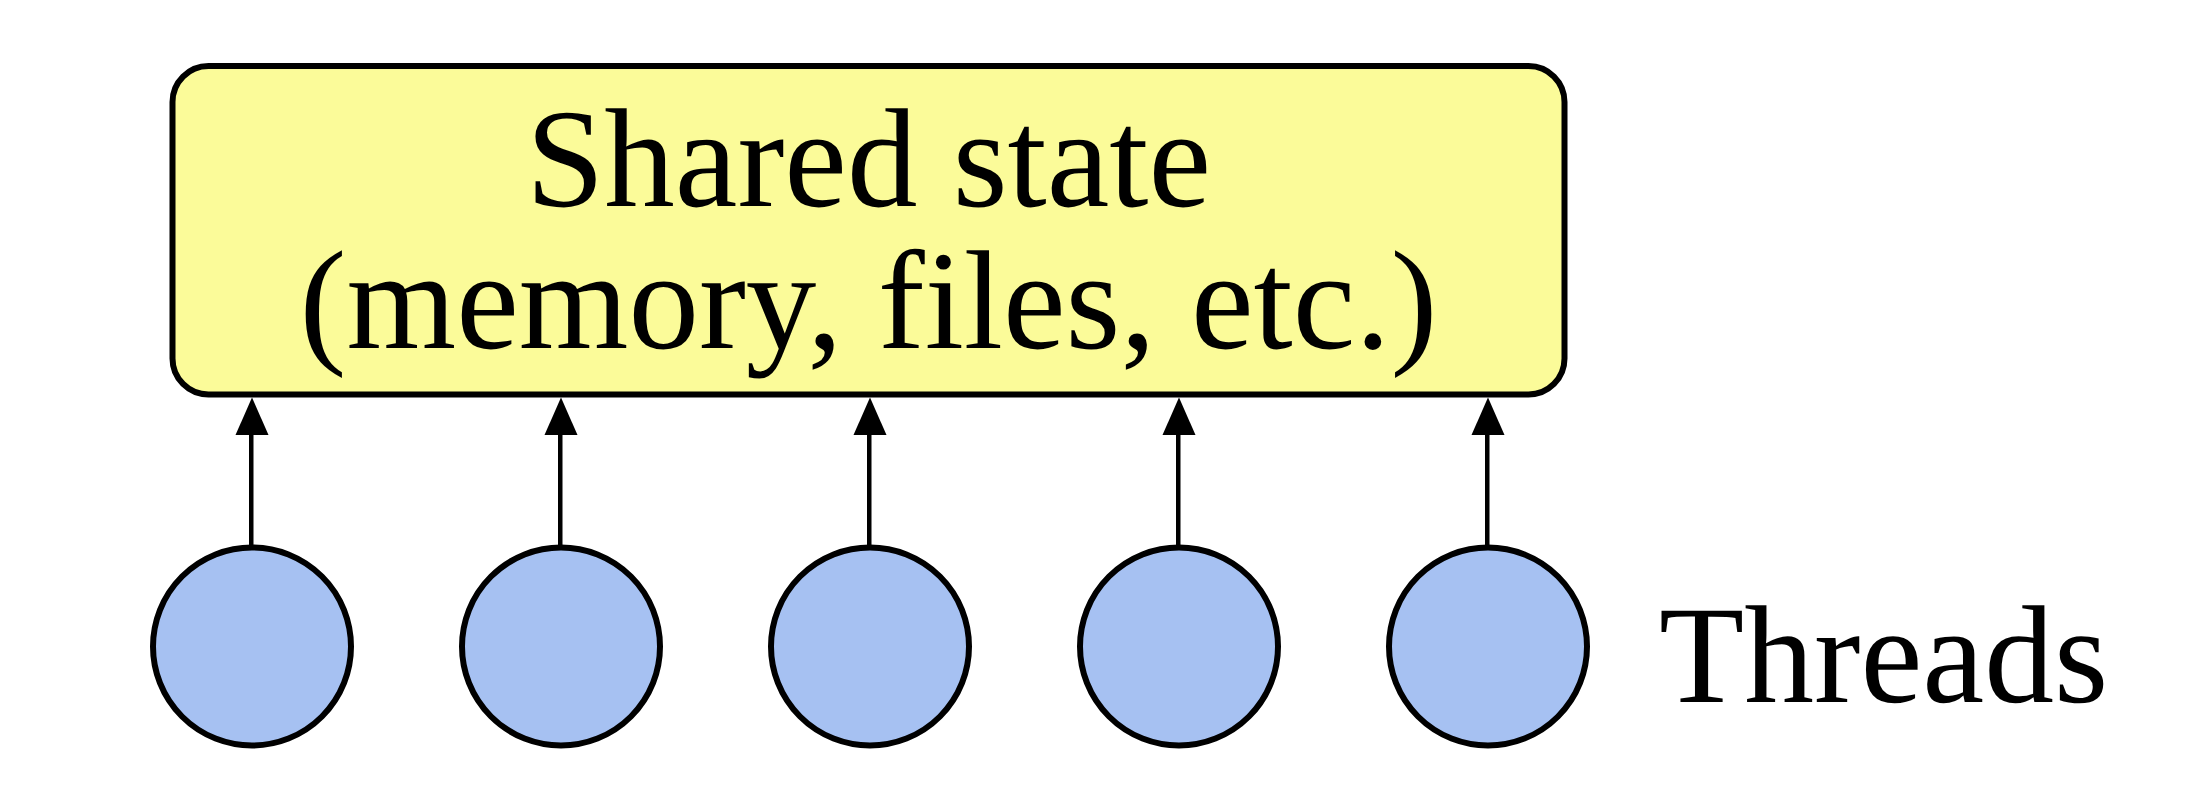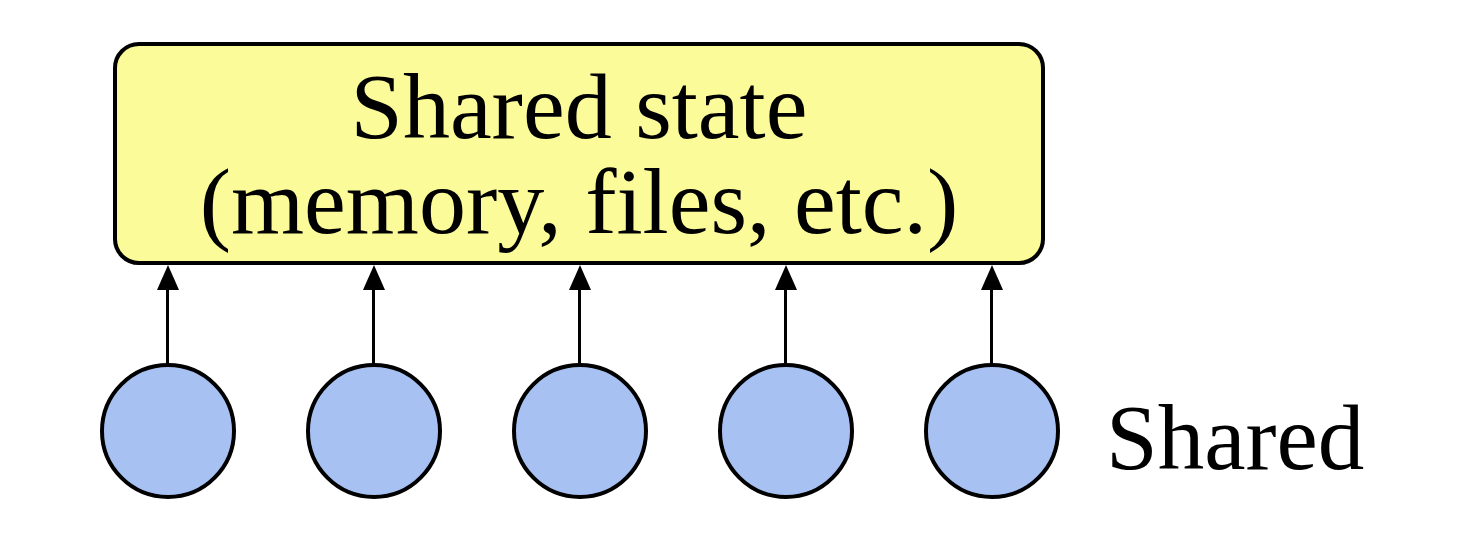--- a/index.html
+++ b/index.html
@@ -94,15 +94,15 @@
       <div class="arrow-head" style="left: 568.5px;"></div>
       <div class="thread-circle" style="left: 511.5px;"></div>
       <div class="arrow-line" style="left: 783.75px;"></div>
       <div class="arrow-head" style="left: 774.5px;"></div>
       <div class="thread-circle" style="left: 717.5px;"></div>
       <div class="arrow-line" style="left: 989.75px;"></div>
       <div class="arrow-head" style="left: 980.5px;"></div>
       <div class="thread-circle" style="left: 923.5px;"></div>
     </div>
 
-  <div id="threads-label">Shared</div>
+  <div id="threads-label">Threads</div>
 
 </div>
 
 </body></html>

